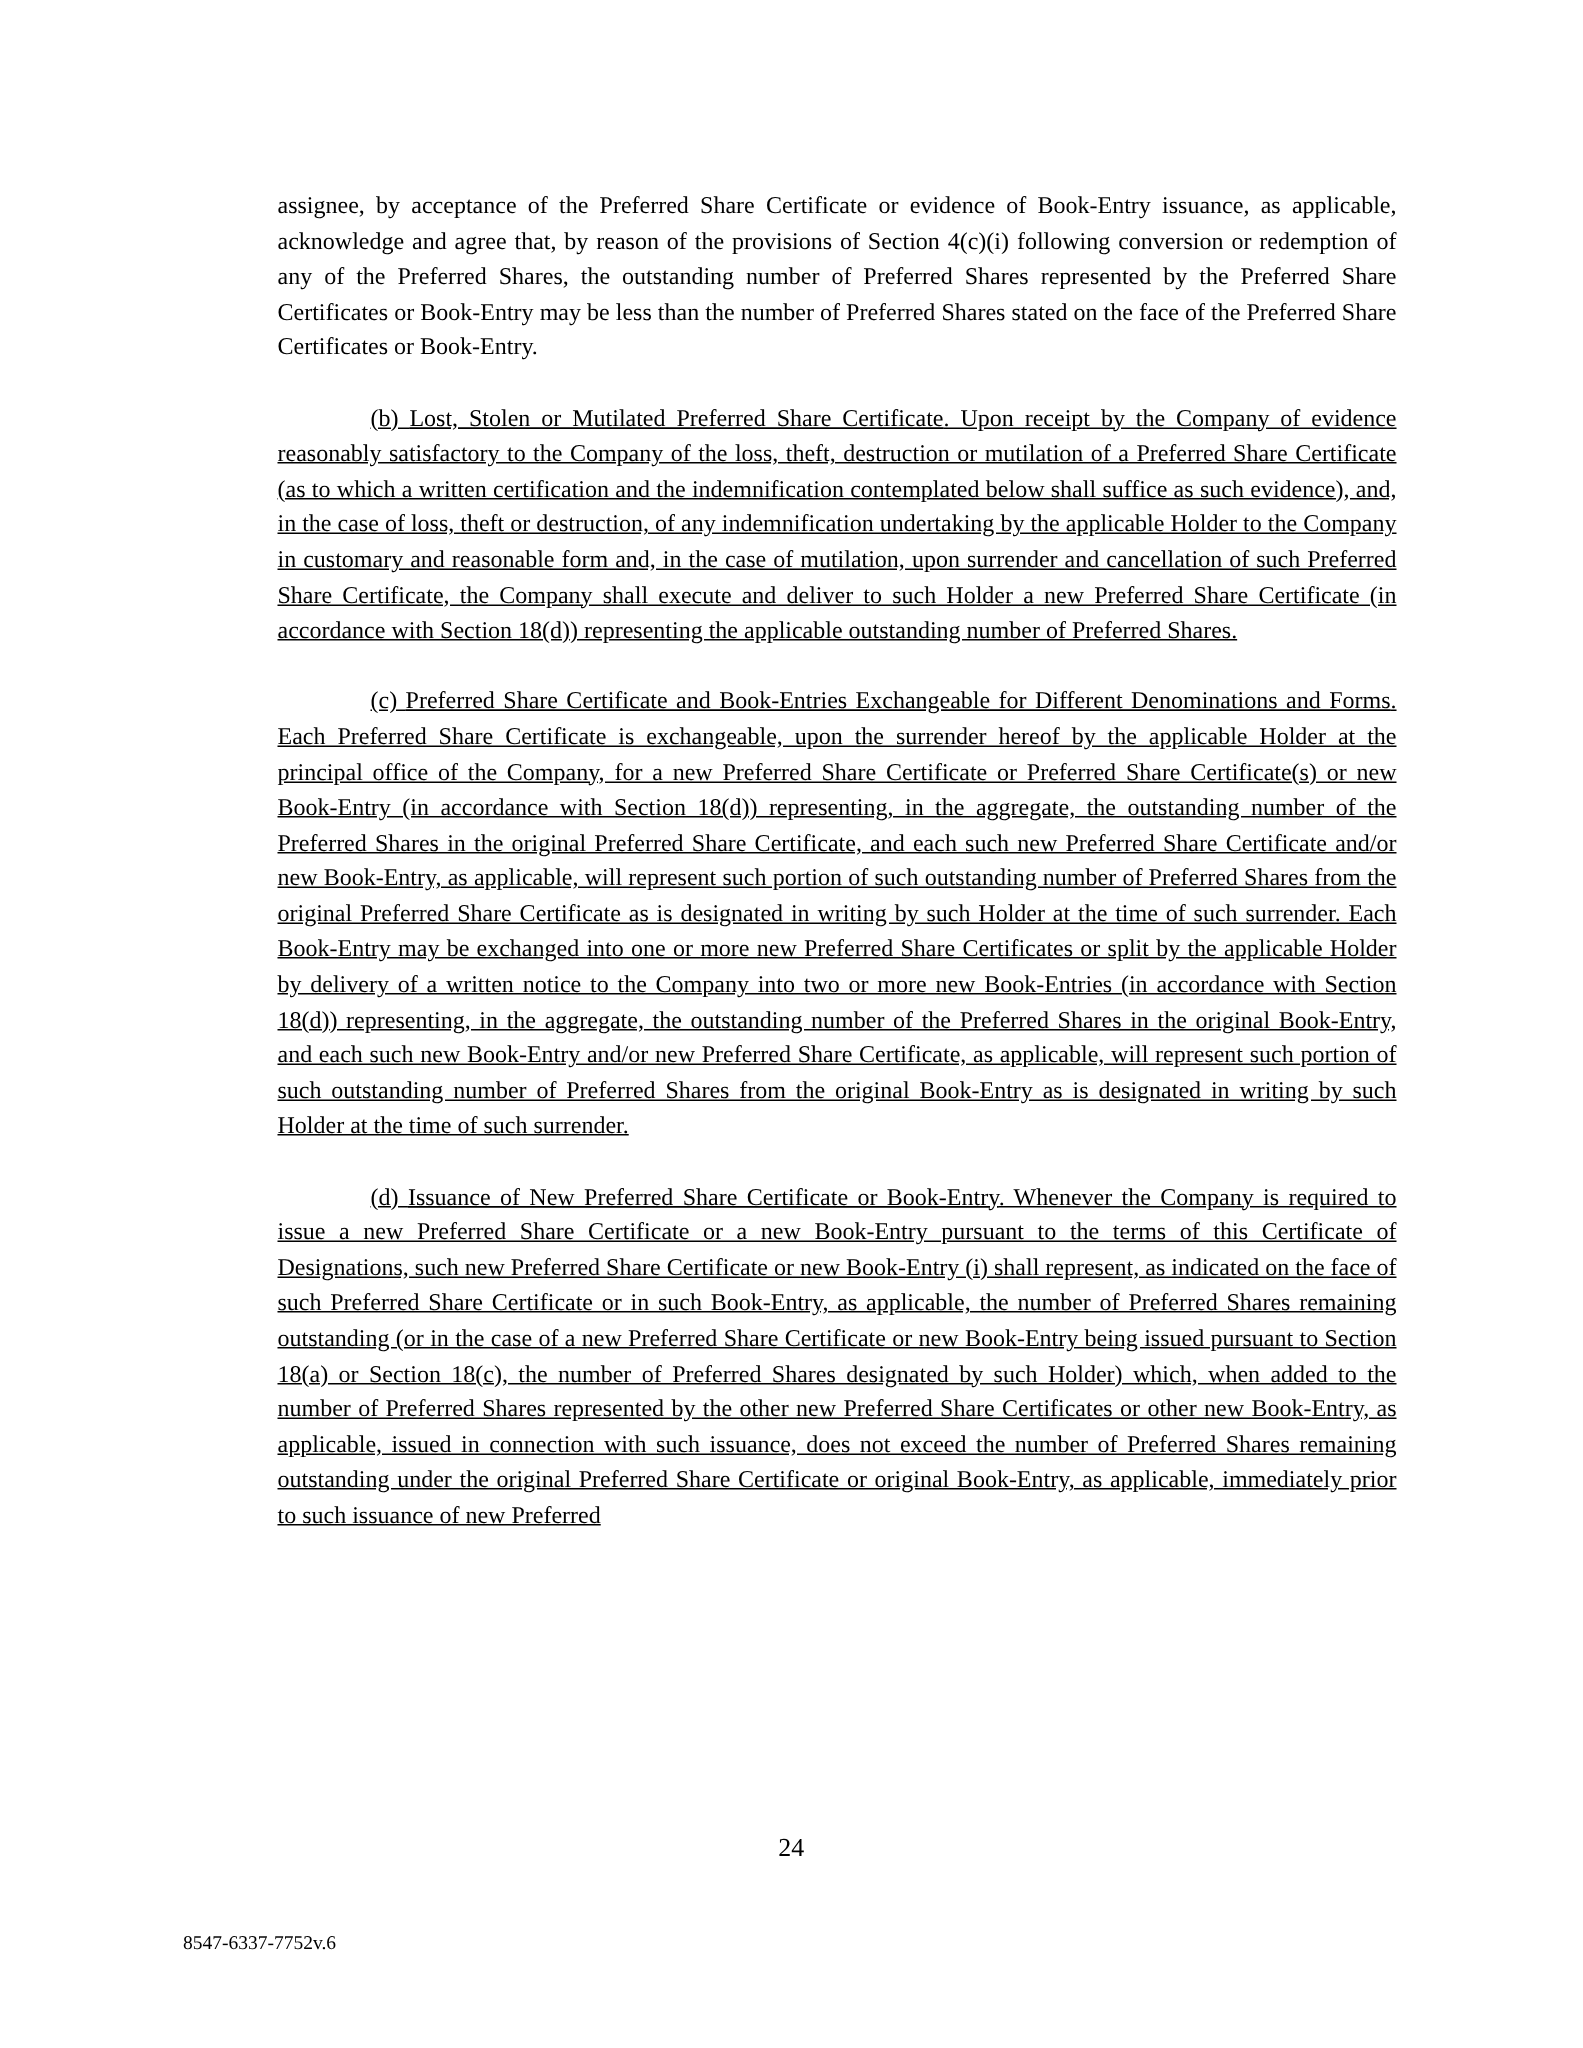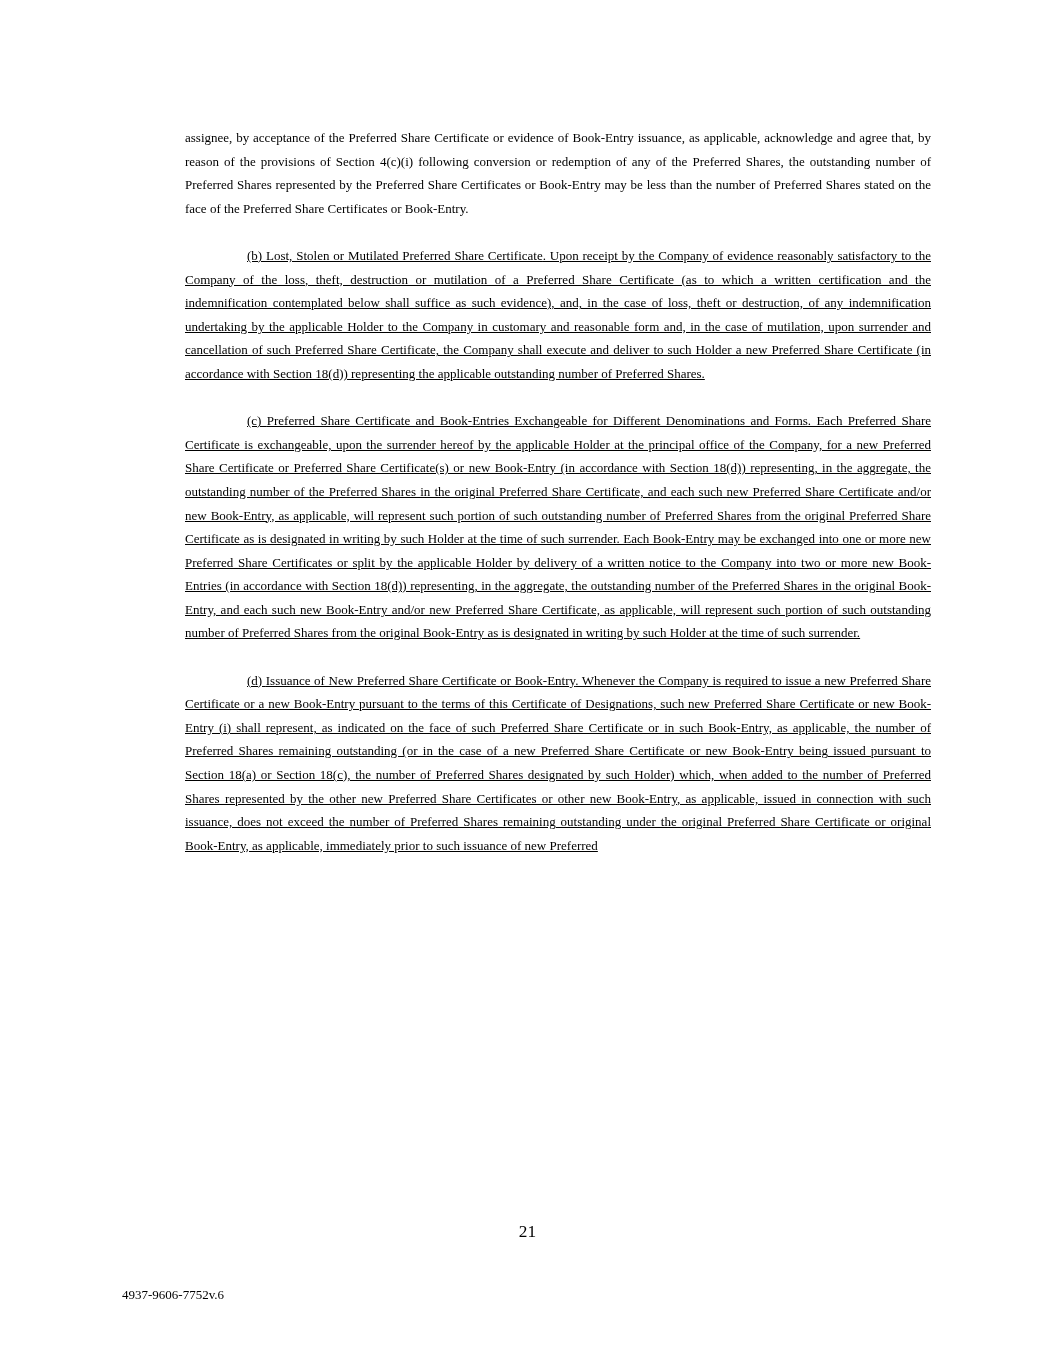--- a/index.html
+++ b/index.html
@@ -19,21 +19,21 @@
     position: absolute;
     inset: 0;
   }
   .content {
     position: absolute;
     left: 185px;
     top: 126px;
     width: 746px;
   }
   p.doc-para {
-    font-size: 13px;
+    font-size: 16px;
     line-height: 23.6px;
     text-align: justify;
     margin: 0 0 23.6px 0;
   }
   p.doc-para.indented {
     text-indent: 62px;
     text-decoration: underline;
   }
   .u {
     text-decoration: underline;
@@ -70,15 +70,15 @@
     <p class="doc-para indented">
       <span>(c) </span><span class="u">Preferred Share Certificate and Book-Entries Exchangeable for Different Denominations and Forms</span><span>.  Each Preferred Share Certificate is exchangeable, upon the surrender hereof by the applicable Holder at the principal office of the Company, for a new Preferred Share Certificate or Preferred Share Certificate(s) or new Book-Entry (in accordance with Section 18(d)) representing, in the aggregate, the outstanding number of the Preferred Shares in the original Preferred Share Certificate, and each such new Preferred Share Certificate and/or new Book-Entry, as applicable, will represent such portion of such outstanding number of Preferred Shares from the original Preferred Share Certificate as is designated in writing by such Holder at the time of such surrender.  Each Book-Entry may be exchanged into one or more new Preferred Share Certificates or split by the applicable Holder by delivery of a written notice to the Company into two or more new Book-Entries (in accordance with Section 18(d)) representing, in the aggregate, the outstanding number of the Preferred Shares in the original Book-Entry, and each such new Book-Entry and/or new Preferred Share Certificate, as applicable, will represent such portion of such outstanding number of Preferred Shares from the original Book-Entry as is designated in writing by such Holder at the time of such surrender.</span>
     </p>
 
     <p class="doc-para indented">
       <span>(d) </span><span class="u">Issuance of New Preferred Share Certificate or Book-Entry</span><span>.  Whenever the Company is required to issue a new Preferred Share Certificate or a new Book-Entry pursuant to the terms of this Certificate of Designations, such new Preferred Share Certificate or new Book-Entry (i) shall represent, as indicated on the face of such Preferred Share Certificate or in such Book-Entry, as applicable, the number of Preferred Shares remaining outstanding (or in the case of a new Preferred Share Certificate or new Book-Entry being issued pursuant to Section 18(a) or Section 18(c), the number of Preferred Shares designated by such Holder) which, when added to the number of Preferred Shares represented by the other new Preferred Share Certificates or other new Book-Entry, as applicable, issued in connection with such issuance, does not exceed the number of Preferred Shares remaining outstanding under the original Preferred Share Certificate or original Book-Entry, as applicable, immediately prior to such issuance of new Preferred</span>
     </p>
 
   </div>
 
-  <div class="page-number">21</div>
-  <div class="doc-id">4937-9606-7752v.6</div>
+  <div class="page-number">24</div>
+  <div class="doc-id">8547-6337-7752v.6</div>
 </div>
 
 </body></html>

